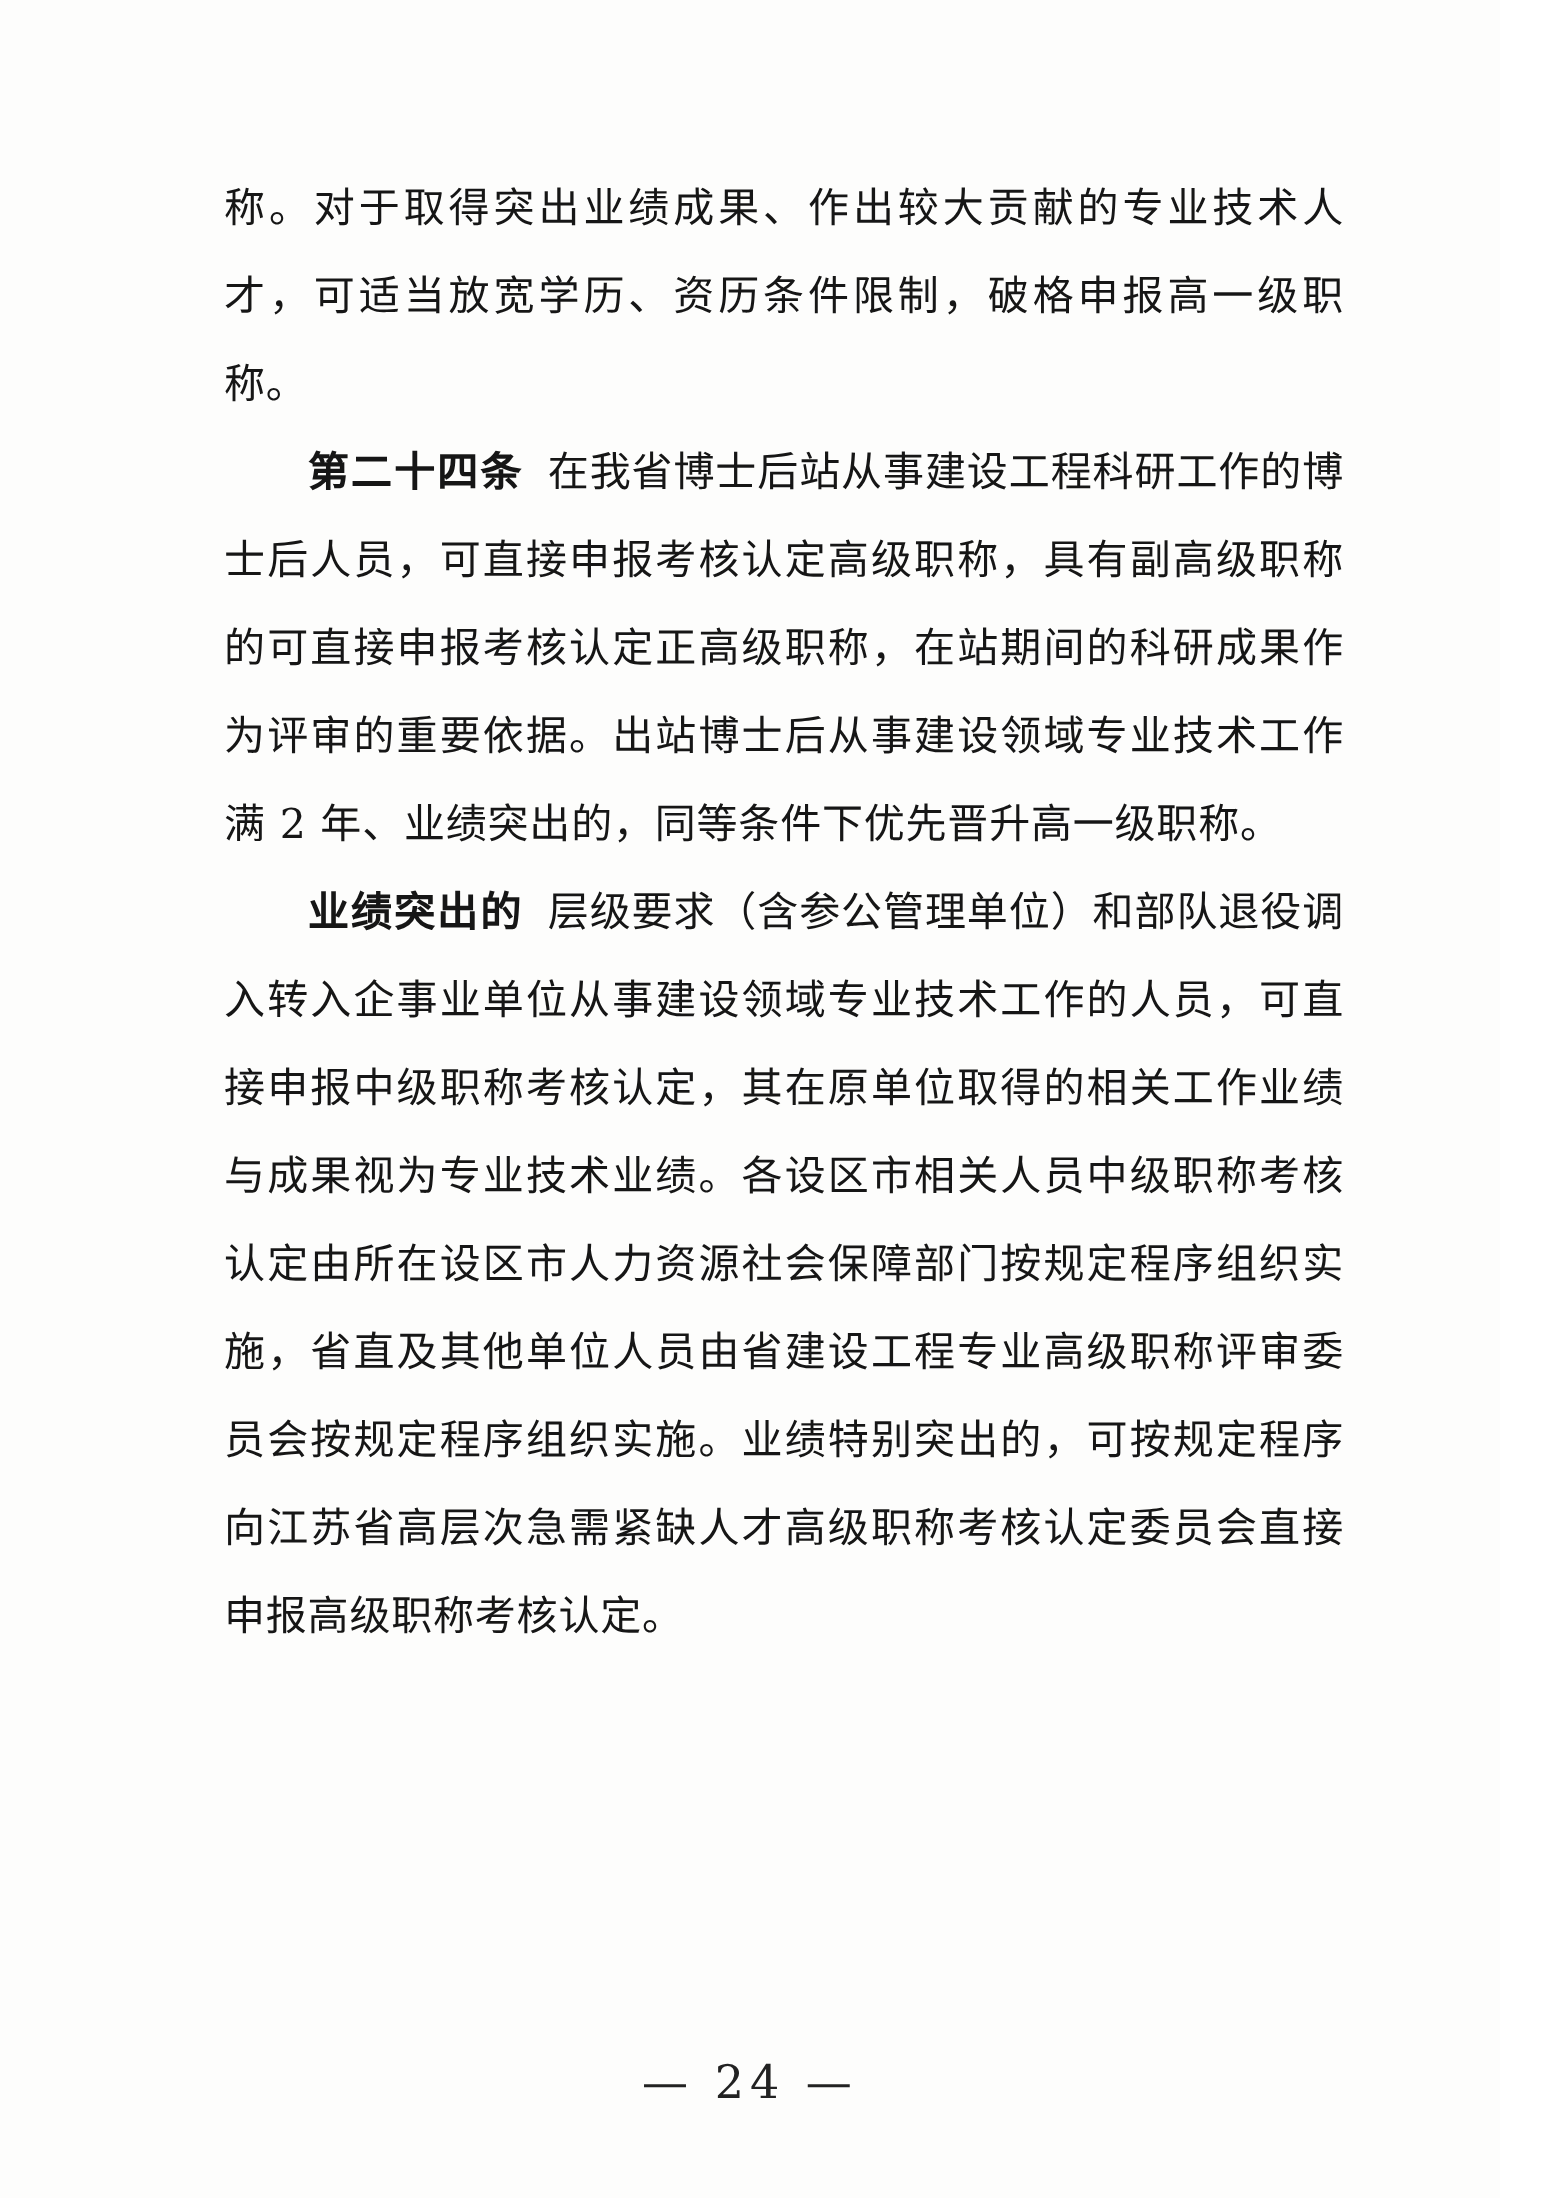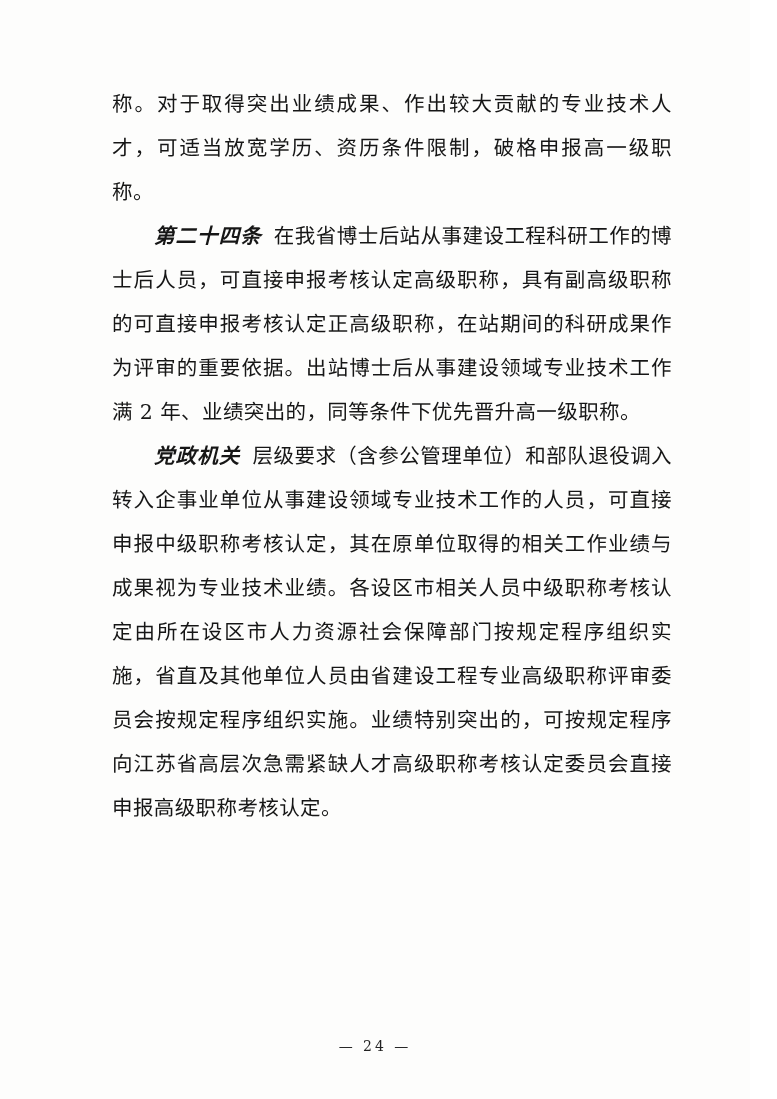--- a/index.html
+++ b/index.html
@@ -37,35 +37,34 @@
     text-justify: inter-ideograph;
     margin: 0 0 0 0;
     color: #161616;
   }
   .para.indent {
     text-indent: 42px;
   }
   .para .art-label {
     font-weight: 700;
     letter-spacing: 1px;
-    font-style: italic;
   }
   .para .gap {
     display: inline-block;
     width: 12px;
   }
   .page-footer {
     position: absolute;
     left: 0;
     right: 0;
     bottom: 44px;
     text-align: center;
   }
   .page-number {
-    font-size: 14px;
+    font-size: 23px;
     letter-spacing: 3px;
     color: #222;
     font-family: "DejaVu Serif", "Liberation Serif", serif;
   }
 </style>
 </head>
 <body>
 
 <div class="page">
   <div class="page-body">
@@ -73,21 +72,21 @@
     <p class="para">
       <span>称。对于取得突出业绩成果、作出较大贡献的专业技术人才，可适当放宽学历、资历条件限制，破格申报高一级职称。</span>
     </p>
 
 
     <p class="para indent">
       <span class="art-label">第二十四条</span><span class="gap"></span><span>在我省博士后站从事建设工程科研工作的博士后人员，可直接申报考核认定高级职称，具有副高级职称的可直接申报考核认定正高级职称，在站期间的科研成果作为评审的重要依据。出站博士后从事建设领域专业技术工作满 2 年、业绩突出的，同等条件下优先晋升高一级职称。</span>
     </p>
 
     <p class="para indent">
-      <span class="art-label">党政机关</span><span class="gap"></span><span>层级要求（含参公管理单位）和部队退役调入转入企事业单位从事建设领域专业技术工作的人员，可直接申报中级职称考核认定，其在原单位取得的相关工作业绩与成果视为专业技术业绩。各设区市相关人员中级职称考核认定由所在设区市人力资源社会保障部门按规定程序组织实施，省直及其他单位人员由省建设工程专业高级职称评审委员会按规定程序组织实施。业绩特别突出的，可按规定程序向江苏省高层次急需紧缺人才高级职称考核认定委员会直接申报高级职称考核认定。</span>
+      <span class="art-label">业绩突出的</span><span class="gap"></span><span>层级要求（含参公管理单位）和部队退役调入转入企事业单位从事建设领域专业技术工作的人员，可直接申报中级职称考核认定，其在原单位取得的相关工作业绩与成果视为专业技术业绩。各设区市相关人员中级职称考核认定由所在设区市人力资源社会保障部门按规定程序组织实施，省直及其他单位人员由省建设工程专业高级职称评审委员会按规定程序组织实施。业绩特别突出的，可按规定程序向江苏省高层次急需紧缺人才高级职称考核认定委员会直接申报高级职称考核认定。</span>
     </p>
 
     <p class="para indent">
       <span class="gap"></span>
     </p>
 
   </div>
 
   <div class="page-footer">
     <span class="page-number">— 24 —</span>

